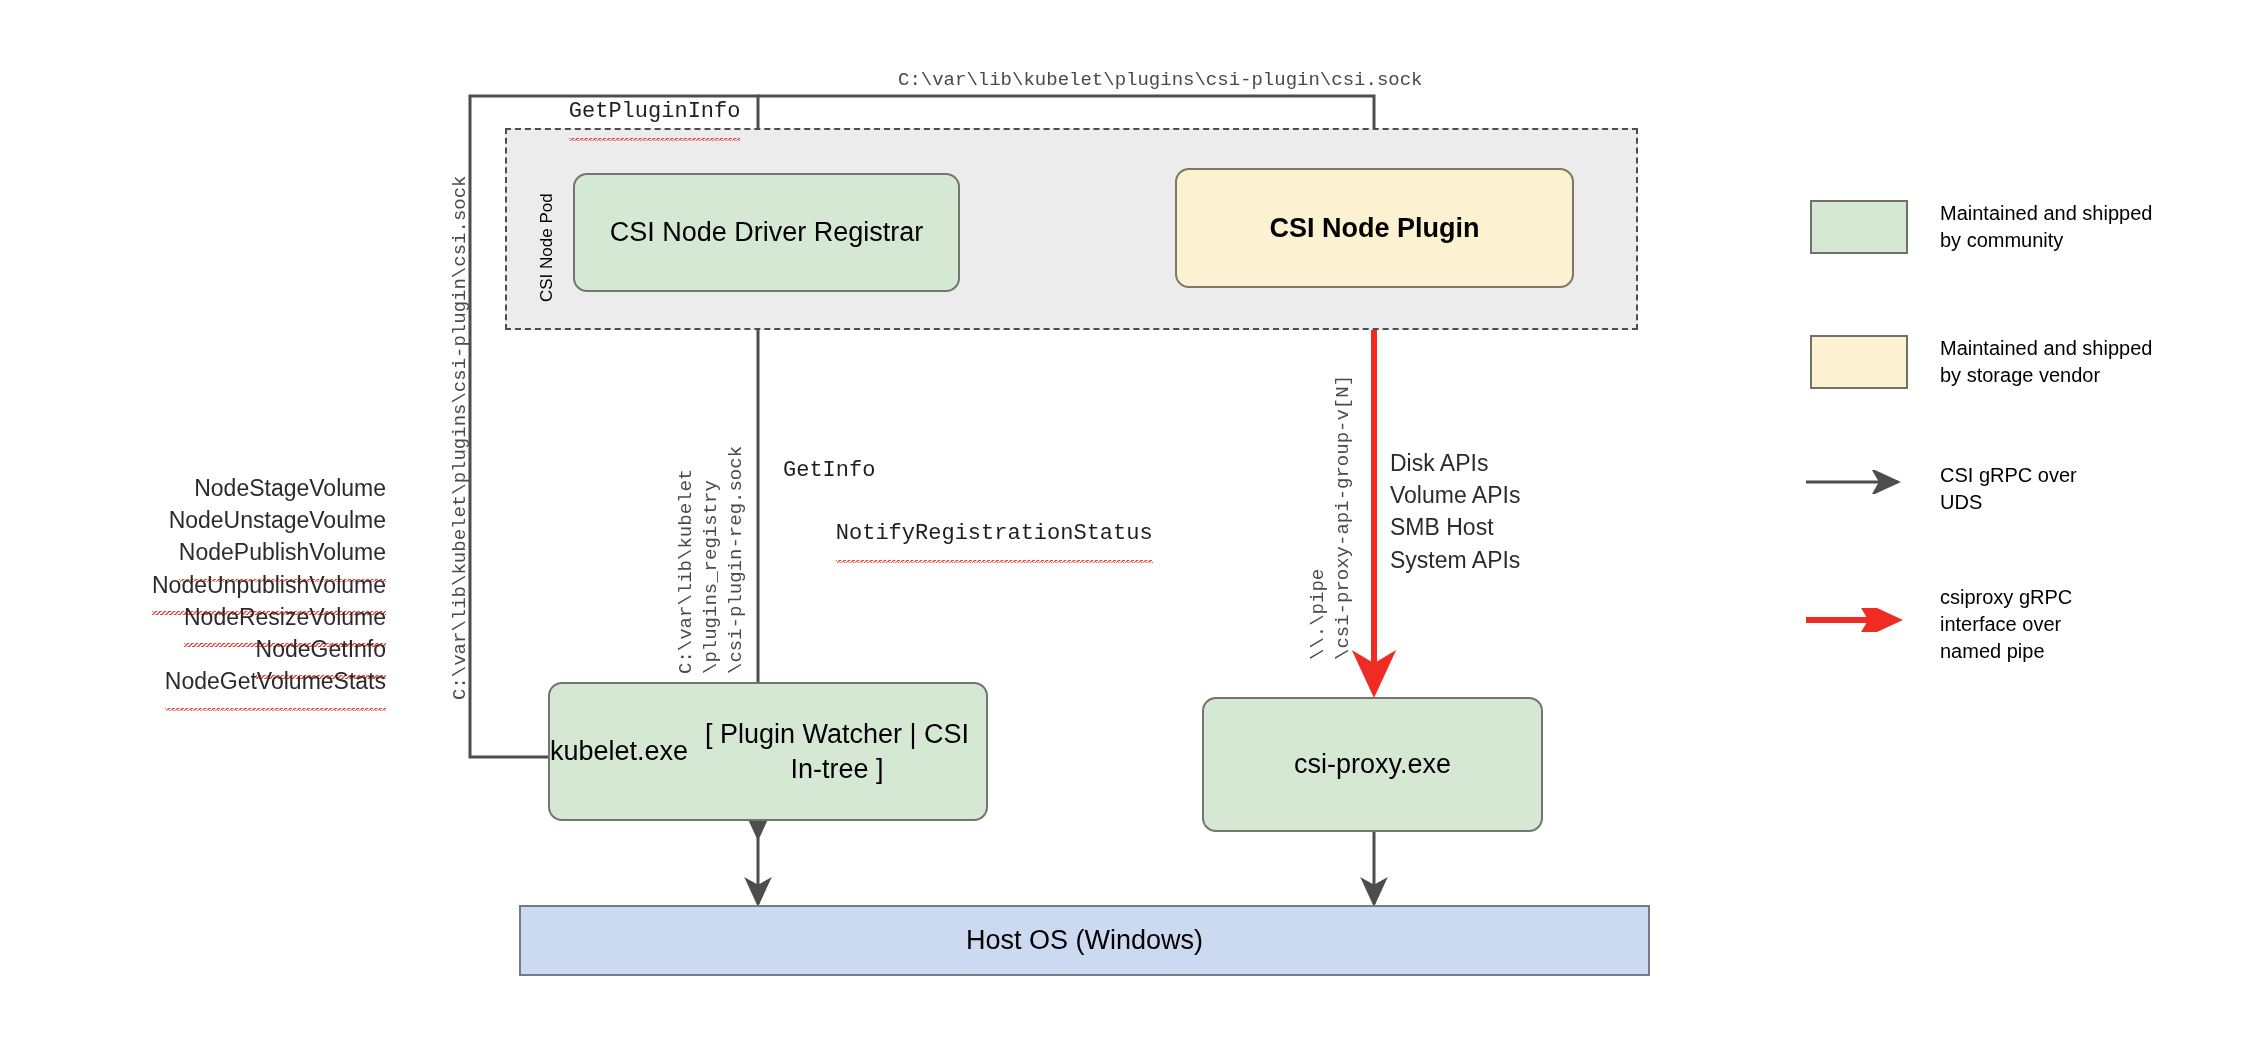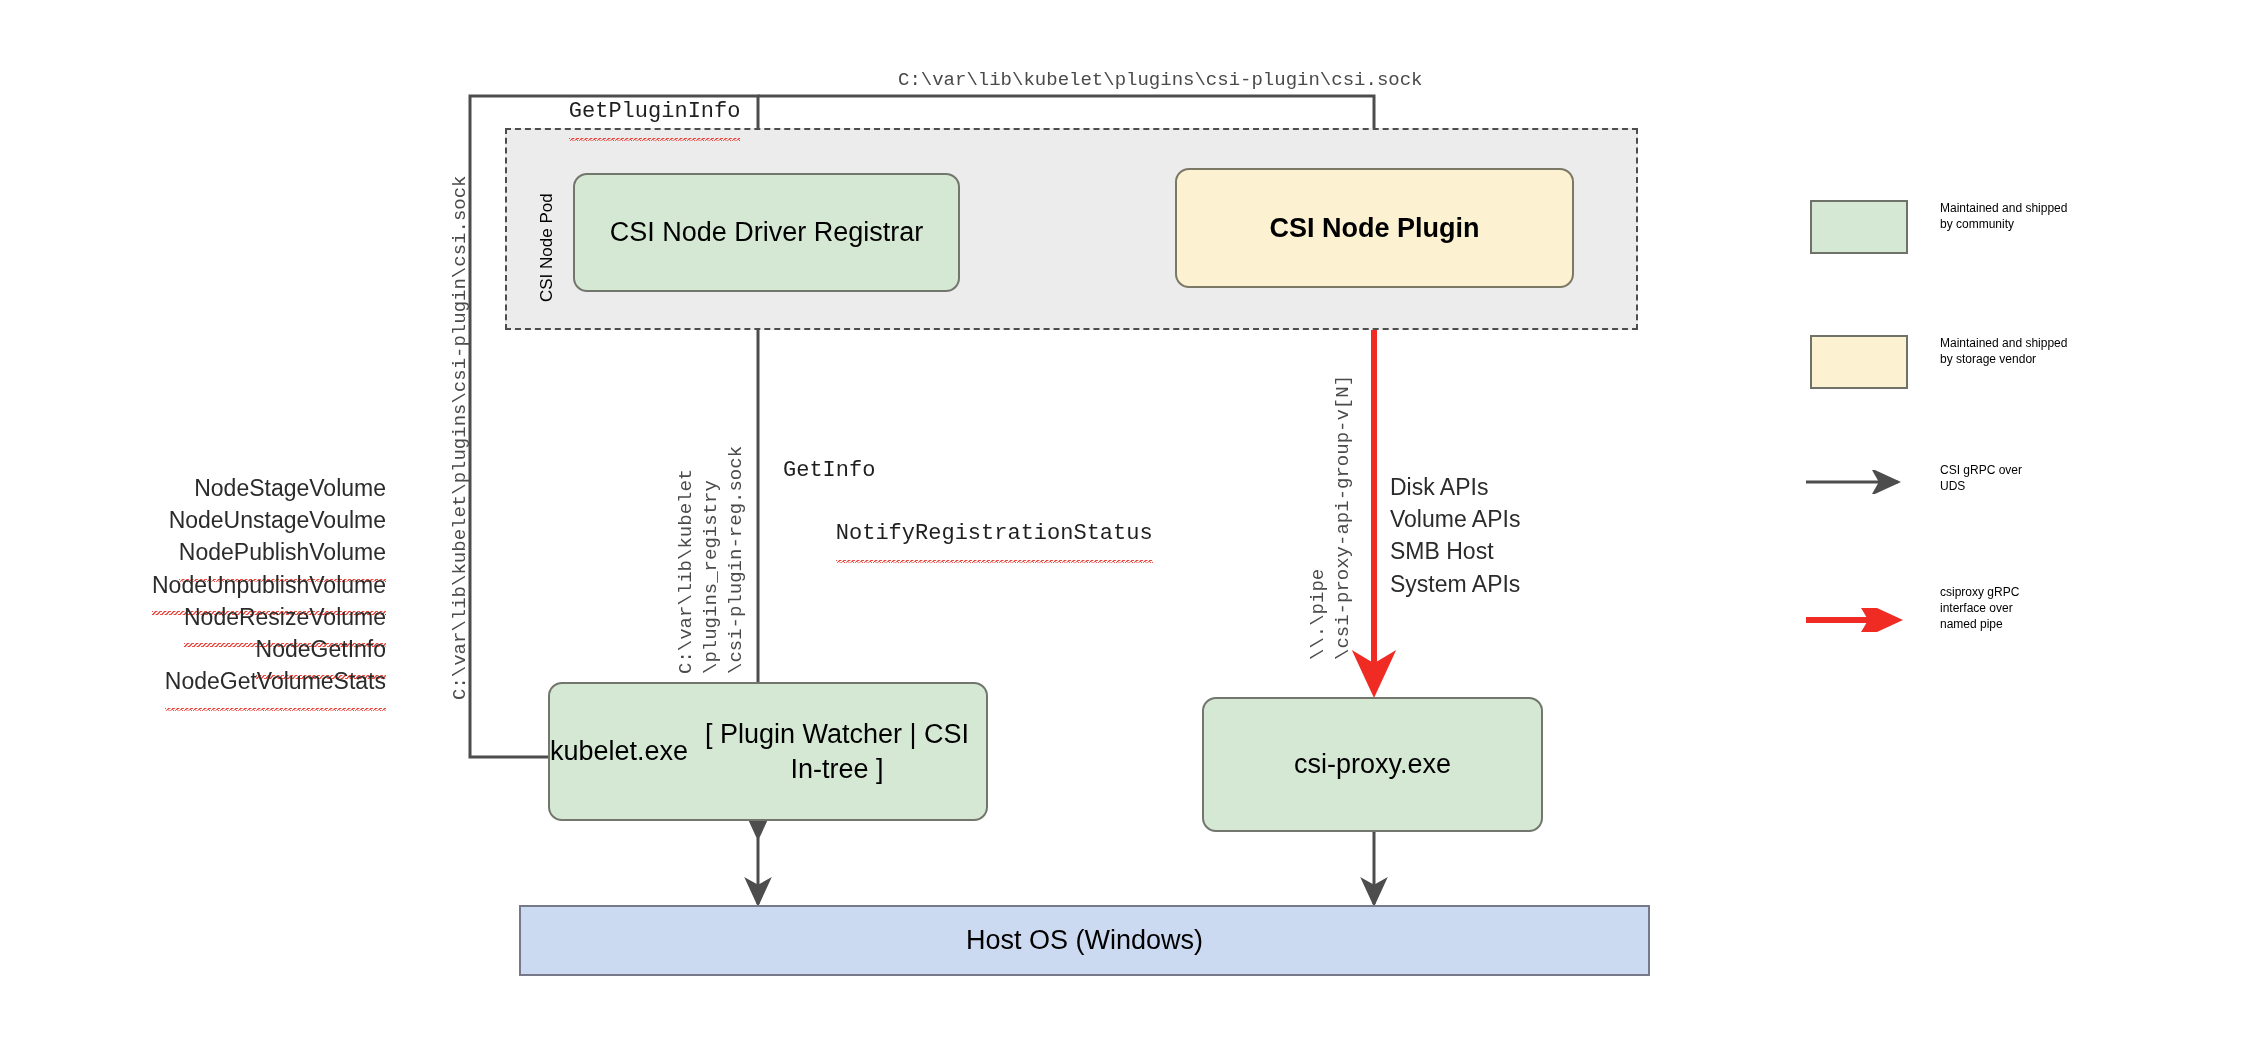--- a/index.html
+++ b/index.html
@@ -117,21 +117,21 @@
   .legend-swatch {
     position: absolute;
     box-sizing: border-box;
     border: 2px solid #6e7268;
     width: 98px;
     height: 54px;
   }
   .legend-text {
     position: absolute;
     font-family: "Liberation Sans", sans-serif;
-    font-size: 12px;
+    font-size: 20px;
     color: #000;
     line-height: 1.35;
     white-space: pre-line;
   }
   .legend-arrow {
     position: absolute;
   }
 </style>
 </head>
 <body>
@@ -212,21 +212,21 @@
   <div class="mono-label mono-dark" style="left:783px; top:455px;">GetInfo</div>
   <div class="mono-label mono-dark" style="left:783px; top:487px;">
     <span class="sq">NotifyRegistrationStatus</span>
   </div>
 
   <div class="rot-label" style="left:1305px; top:660px;">\\.\pipe</div>
   <div class="rot-label" style="left:1330px; top:660px;">\csi-proxy-api-group-v[N]</div>
 
   <div class="api-list" id="api-list" style="left:30px; top:444px; width:356px;"><div class="row"><span>NodeStageVolume</span></div><div class="row"><span>NodeUnstageVoulme</span></div><div class="row"><span class="sq">NodePublishVolume</span></div><div class="row"><span class="sq">NodeUnpublishVolume</span></div><div class="row"><span class="sq">NodeResizeVolume</span></div><div class="row"><span class="sq">NodeGetInfo</span></div><div class="row"><span class="sq">NodeGetVolumeStats</span></div></div>
 
-  <div class="api-list" id="proxy-api-list" style="left:1390px; top:443px; width:300px; text-align:left;"><div class="row">Disk APIs</div><div class="row">Volume APIs</div><div class="row">SMB Host</div><div class="row">System APIs</div></div>
+  <div class="api-list" id="proxy-api-list" style="left:1390px; top:419px; width:300px; text-align:left;"><div class="row">Disk APIs</div><div class="row">Volume APIs</div><div class="row">SMB Host</div><div class="row">System APIs</div></div>
 
   <div class="legend" style="left:1800px; top:180px; width:440px; height:520px;">
 
     <div class="legend-swatch" style="left:10px; top:20px; background:#d5e8d4;"></div>
     <div class="legend-text" style="left:140px; top:20px; width:280px;">Maintained and shipped
 by community</div>
 
     <div class="legend-swatch" style="left:10px; top:155px; background:#fcf2d2;"></div>
     <div class="legend-text" style="left:140px; top:155px; width:280px;">Maintained and shipped
 by storage vendor</div>

